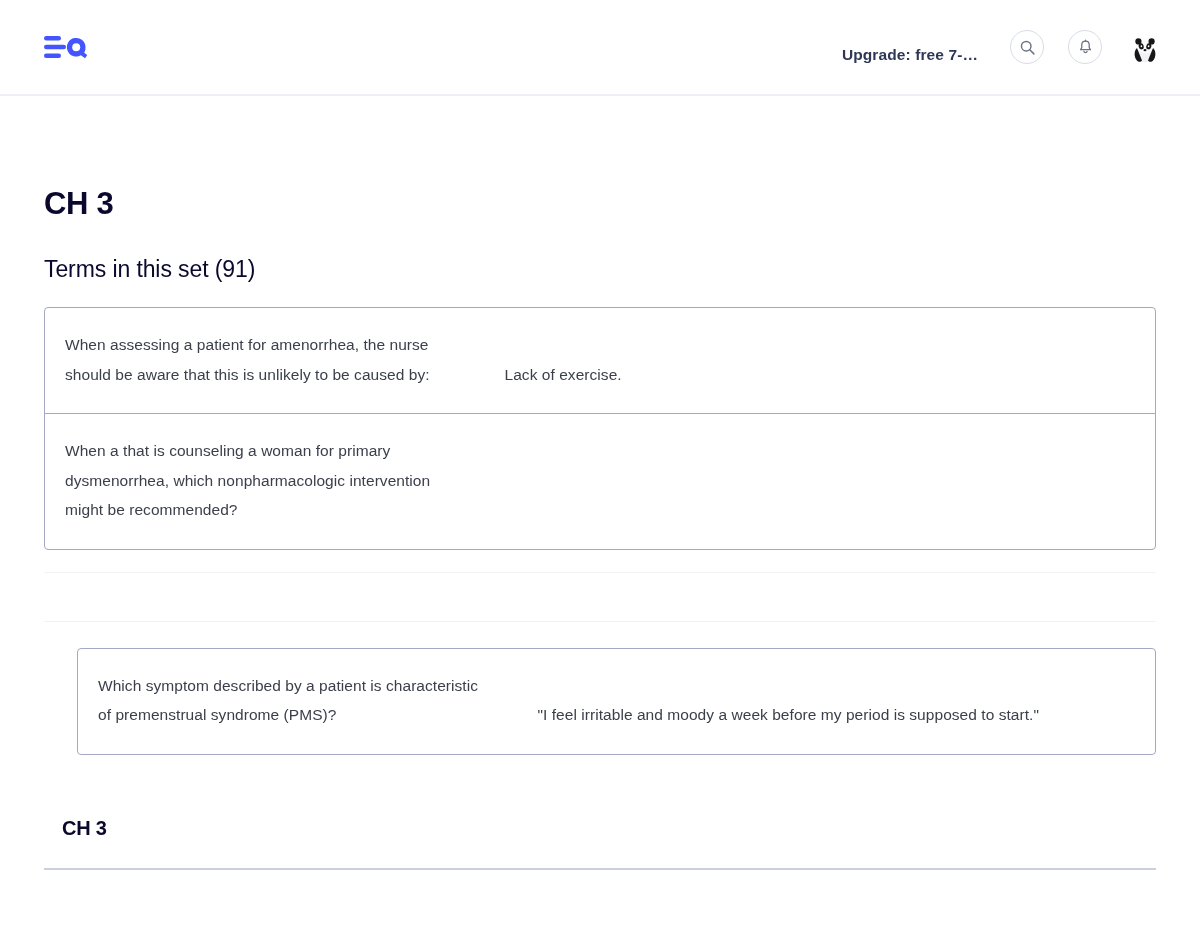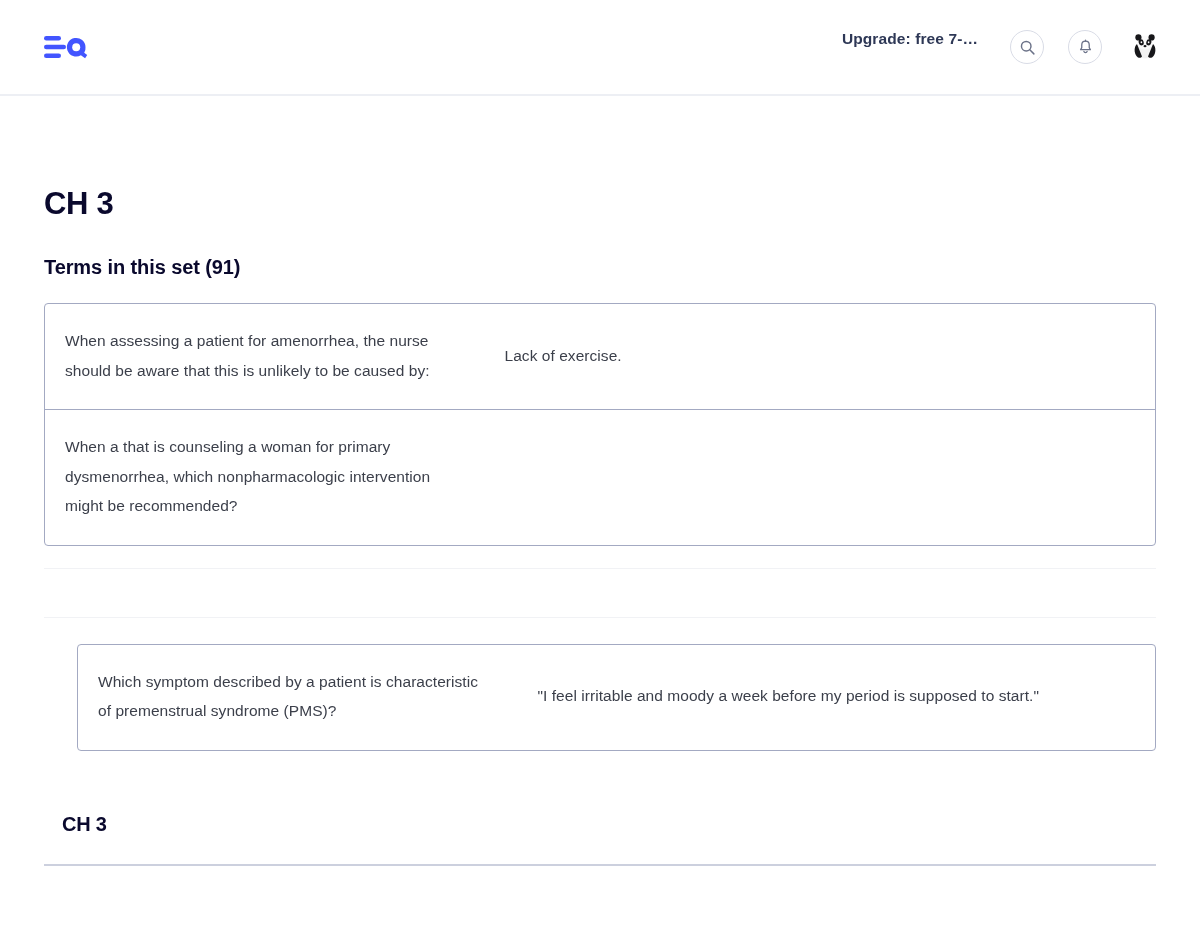--- a/index.html
+++ b/index.html
@@ -23,21 +23,21 @@
   }
   .logo {
     display: flex;
     align-items: center;
     width: 64px;
     height: 40px;
   }
   .header-spacer { flex: 1; }
   .header-right {
     display: flex;
-    align-items: flex-start;
+    align-items: flex-end;
     gap: 24px;
   }
   .upgrade-text {
     font-size: 15.5px;
     font-weight: 700;
     color: #2e3856;
     letter-spacing: 0.1px;
     white-space: nowrap;
     margin-right: 8px;
   }
@@ -66,40 +66,40 @@
     padding: 0 44px;
   }
   .page-title {
     font-size: 31px;
     font-weight: 800;
     letter-spacing: -0.3px;
     color: #0a092d;
     margin-top: 90px;
   }
   .terms-heading {
-    font-size: 20px;
-    font-weight: 700;
+    font-size: 23px;
+    font-weight: 400;
     letter-spacing: -0.1px;
     color: #0a092d;
     margin-top: 34px;
   }
 
   
   .card-group {
     margin-top: 24px;
     border: 1.5px solid #a3a9c2;
     border-radius: 4px;
     background: #ffffff;
     overflow: hidden;
   }
   .card-group.second { margin-top: 26px; margin-left: 33px; }
 
   .card {
     display: flex;
-    align-items: center;
+    align-items: flex-end;
     padding: 22px 0 24px 0;
   }
   .card + .card { border-top: 1.5px solid #a3a9c2; }
 
   .card-term {
     width: 426px;
     flex: 0 0 426px;
     padding: 0 22px 0 20px;
     font-size: 15.5px;
     line-height: 29.5px;

